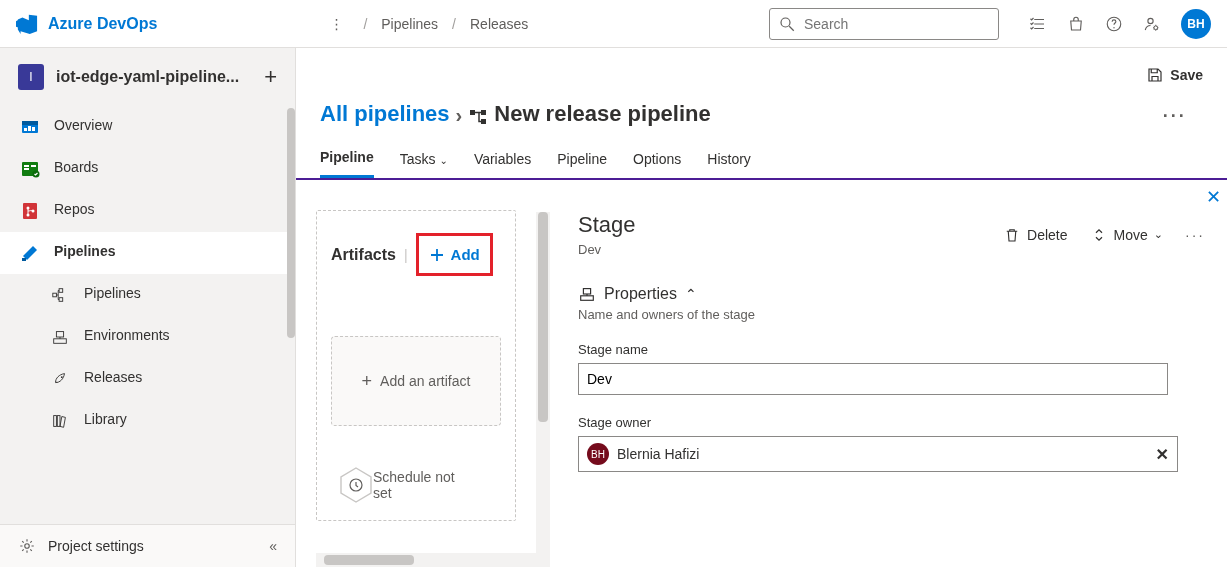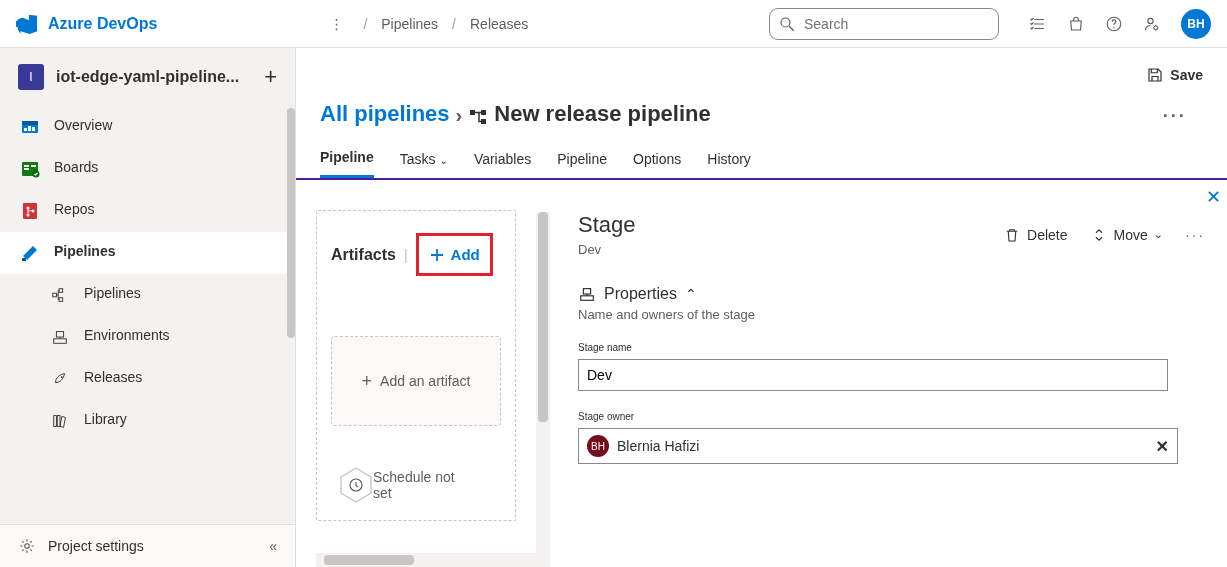--- a/index.html
+++ b/index.html
@@ -25,21 +25,21 @@
   .brand { color: #0078d4; font-weight: 600; font-size: 16px; }
   .vdots { color: #605e5c; padding: 0 8px; cursor: pointer; }
   .breadcrumb-top { display: flex; align-items: center; gap: 14px; color: #605e5c; }
   .breadcrumb-top span.sep { color: #a19f9d; }
   .breadcrumb-top span.item { cursor: pointer; }
   .search-box {
     margin-left: auto;
     width: 230px;
     height: 32px;
     border: 1px solid #8a8886;
-    border-radius: 9px;
+    border-radius: 3px;
     display: flex;
     align-items: center;
     padding: 0 8px;
     color: #605e5c;
     gap: 8px;
   }
   .search-box input { border: none; outline: none; flex: 1; font-size: 14px; }
   .top-icons { display: flex; align-items: center; gap: 20px; margin-left: 18px; color: #605e5c; }
   .top-icons > * { cursor: pointer; }
   .avatar-circle {
@@ -145,21 +145,21 @@
   .panel-header { display: flex; align-items: center; margin-top: 22px; }
   .panel-title-block { }
   .panel-title { font-size: 22px; }
   .panel-sub { color: #605e5c; font-size: 13px; margin-top: 4px;}
   .panel-actions { margin-left: auto; display: flex; align-items: center; gap: 22px; }
   .panel-actions .act { display: flex; align-items: center; gap: 6px; cursor: pointer; }
   .panel-actions .more { color: #605e5c; letter-spacing: 2px; cursor: pointer;}
   .props-head { display: flex; align-items: center; gap: 8px; margin: 28px 0 4px; cursor: pointer;}
   .props-head .lbl { font-weight: 400; font-size: 16px; }
   .props-desc { color: #605e5c; font-size: 13px; }
-  .field-lbl { margin: 20px 0 6px; font-size: 10px; }
+  .field-lbl { margin: 20px 0 6px; font-size: 13px; }
   .text-input {
     width: 590px; max-width: 100%; height: 32px;
     border: 1px solid #8a8886; padding: 0 8px;
     font-size: 14px; outline: none;
   }
   .owner-box {
     width: 600px; max-width: 100%; height: 36px;
     border: 1px solid #8a8886; display: flex; align-items: center;
     padding: 0 8px; gap: 8px;
   }

